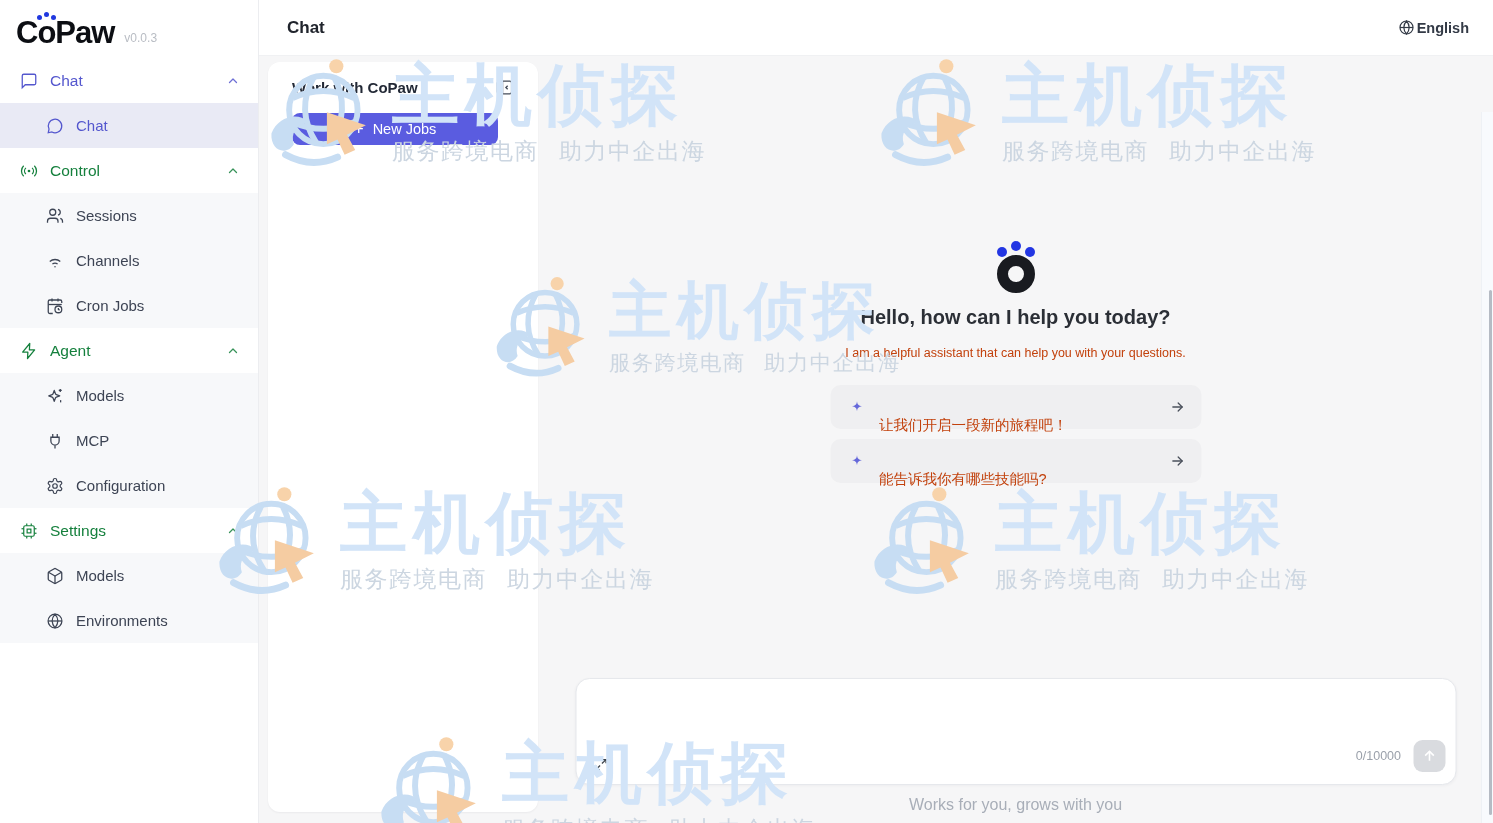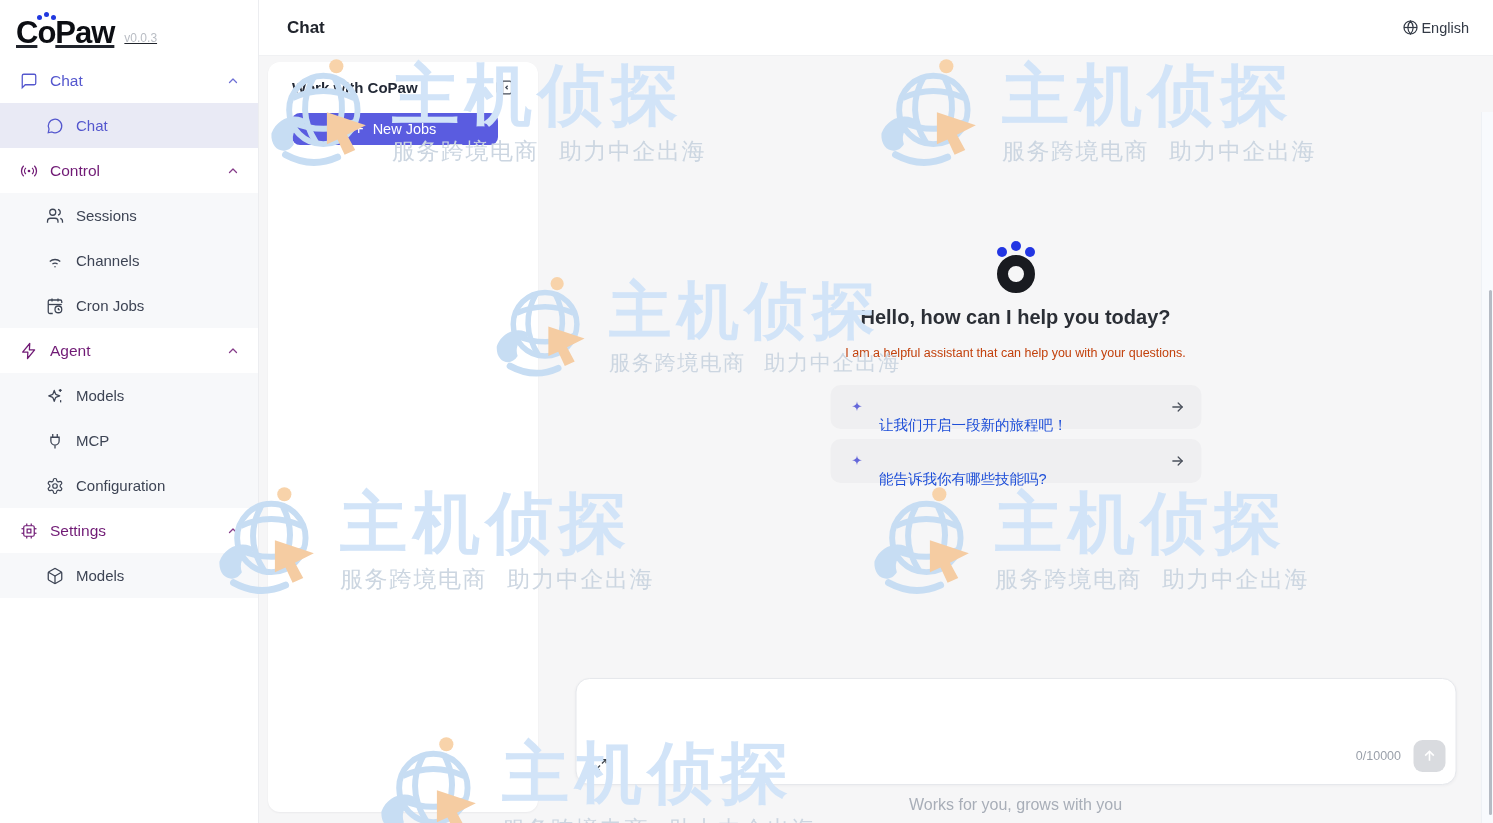--- a/index.html
+++ b/index.html
@@ -2,47 +2,47 @@
 <html><head>
 <meta charset="utf-8">
 <style>
   * { margin:0; padding:0; box-sizing:border-box; }
   html,body { width:1493px; height:823px; overflow:hidden; }
   body { font-family:"Liberation Sans","DejaVu Sans",sans-serif; background:#f6f6f7; color:#20242c; }
   .app { position:relative; width:1493px; height:823px; display:flex; overflow:hidden; background:#f6f6f7; }
 
   
   .sidebar { width:259px; min-width:259px; height:100%; background:#fff; border-right:1px solid #ecedf0; position:relative; z-index:2; }
-  .logo-row { display:flex; align-items:flex-end; padding:14px 16px 10px 16px; height:58px;text-decoration:underline; }
+  .logo-row { display:flex; align-items:flex-end; padding:14px 16px 10px 16px; height:58px; }
   .logo-text { font-size:31px; font-weight:800; letter-spacing:-1px; color:#0c0e13; line-height:1; }
   .paw-o { position:relative; display:inline-block; }
   .paw-o .pd { position:absolute; width:5px; height:5px; border-radius:50%; background:#2038df; }
   .paw-o .pd1 { left:0px;  top:-2px; }
   .paw-o .pd2 { left:7px;  top:-5px; }
   .paw-o .pd3 { left:14px; top:-2px; }
   .logo-version { font-size:12px; color:#b9bdc4; margin-left:10px; padding-bottom:3px;margin-top:16px; }
 
   .nav { display:flex; flex-direction:column; }
-  .nav-group-header { height:45px; display:flex; align-items:center; padding:0 18px 0 20px; cursor:pointer; color:#701a75; background:#fff; }
+  .nav-group-header { height:45px; display:flex; align-items:center; padding:0 18px 0 20px; cursor:pointer; color:#15803d; background:#fff; }
   .nav-group-header.accent { color:#5457ce; }
   .nav-group-header .nav-label { flex:1; margin-left:12px; font-size:15.5px; font-weight:500; }
   .nav-sublist { background:#f7f8fa; }
   .nav-item { height:45px; display:flex; align-items:center; padding:0 18px 0 46px; cursor:pointer; color:#3d4454; }
   .nav-item .nav-label { margin-left:12px; font-size:15px; }
   .nav-item.active { background:#e9eaf5; color:#5457ce; }
   .nav-icon { width:18px; height:18px; display:inline-flex; }
   .nav-icon svg { width:18px; height:18px; }
   .chev { width:14px; height:14px; display:inline-flex; opacity:.85; }
   .chev svg { width:14px; height:14px; }
 
   
   .right { flex:1; display:flex; flex-direction:column; height:100%; position:relative; }
   .topbar { height:56px; background:#fff; border-bottom:1px solid #f0f1f3; display:flex; align-items:center; justify-content:space-between; padding:0 24px 0 28px; position:relative; z-index:2; }
   .topbar-title { font-size:17px; font-weight:700; color:#20242c; }
-  .lang { display:flex; align-items:center; gap:2px; cursor:pointer; color:#333a46; }
+  .lang { display:flex; align-items:center; gap:2px; cursor:pointer; color:#333a46;font-weight:bold; }
   .lang-label { font-size:14.5px; }
   .lang .gicon { width:17px; height:17px; display:inline-flex; }
   .lang .gicon svg { width:17px; height:17px; }
 
   .content { flex:1; display:flex; position:relative; background:#f6f6f7; }
 
   
   .chat-panel { width:270px; min-width:270px; background:#fff; border-radius:12px; margin:6px 0 11px 9px; box-shadow:0 1px 2px rgba(16,24,40,.05); padding:16px 24px; position:relative; z-index:2; }
   .panel-head { display:flex; align-items:center; justify-content:space-between; margin-bottom:16px; }
   .panel-title { font-size:15px; font-weight:700; color:#232936; }
@@ -60,21 +60,21 @@
   .paw-dot.d1 { left:0;    top:6px; }
   .paw-dot.d2 { left:14px; top:0; }
   .paw-dot.d3 { left:28px; top:6px; }
   .paw-ring { position:absolute; left:0; top:14px; width:38px; height:38px; border:11px solid #191b20; border-radius:50%; }
 
   .greeting { top:250px; font-size:20px; font-weight:700; color:#2b2f36; white-space:nowrap; }
   .subtitle { top:290px; font-size:12.5px; color:#c2410c; white-space:nowrap; }
 
   .suggestions { top:329px; display:flex; flex-direction:column; gap:10px; }
   .suggestion-card { width:371px; height:44px; background:#efeff1; border-radius:10px; display:flex; align-items:center; padding:0 16px 0 19px; gap:15px; cursor:pointer; }
-  .suggestion-text { flex:1; font-size:14.5px; color:#1d4ed8;margin-top:36px; }
+  .suggestion-text { flex:1; font-size:14.5px; color:#c2410c;margin-top:36px; }
   .spark-icon { width:15px; height:15px; display:inline-flex; color:#6568da; }
   .spark-icon svg { width:15px; height:15px; }
   .arrow-icon { width:16px; height:16px; display:inline-flex; color:#4b515c; }
   .arrow-icon svg { width:16px; height:16px; }
 
   .input-card { top:622px; width:881px; height:107px; background:#fff; border:1px solid #e6e8ec; border-radius:14px; box-shadow:0 1px 3px rgba(16,24,40,.04); }
   .input-area { position:absolute; left:16px; top:10px; right:140px; height:60px; border:none; outline:none; resize:none; font-family:inherit; font-size:14px; color:#333; background:transparent; }
   .expand-handle { position:absolute; left:17px; bottom:12px; width:15px; height:15px; color:#394049; cursor:pointer; }
   .expand-handle svg { width:15px; height:15px; }
   .input-right { position:absolute; right:10px; bottom:12px; display:flex; align-items:center; gap:12px; }
@@ -253,20 +253,30 @@
         <div class="nav-sublist">
           <div class="nav-item">
             <span class="nav-icon">
               <svg viewBox="0 0 24 24" fill="none" stroke="currentColor" stroke-width="1.7" stroke-linejoin="round">
                 <path d="M21 16V8a2 2 0 0 0-1-1.73l-7-4a2 2 0 0 0-2 0l-7 4A2 2 0 0 0 3 8v8a2 2 0 0 0 1 1.73l7 4a2 2 0 0 0 2 0l7-4A2 2 0 0 0 21 16z"></path>
                 <path d="M3.3 7 12 12l8.7-5"></path>
                 <path d="M12 22V12"></path>
               </svg>
             </span>
             <span class="nav-label">Models</span>
+          </div>
+          <div class="nav-item">
+            <span class="nav-icon">
+              <svg viewBox="0 0 24 24" fill="none" stroke="currentColor" stroke-width="1.7">
+                <circle cx="12" cy="12" r="9.2"></circle>
+                <path d="M2.8 12h18.4"></path>
+                <path d="M12 2.8a14.6 14.6 0 0 1 3.8 9.2 14.6 14.6 0 0 1-3.8 9.2 14.6 14.6 0 0 1-3.8-9.2A14.6 14.6 0 0 1 12 2.8z"></path>
+              </svg>
+            </span>
+            <span class="nav-label">Environments</span>
           </div>
         </div>
       </nav>
   </aside>
 
   <div class="right">
 
     <header class="topbar">
       <div class="topbar-title">Chat</div>
       <div class="lang">

